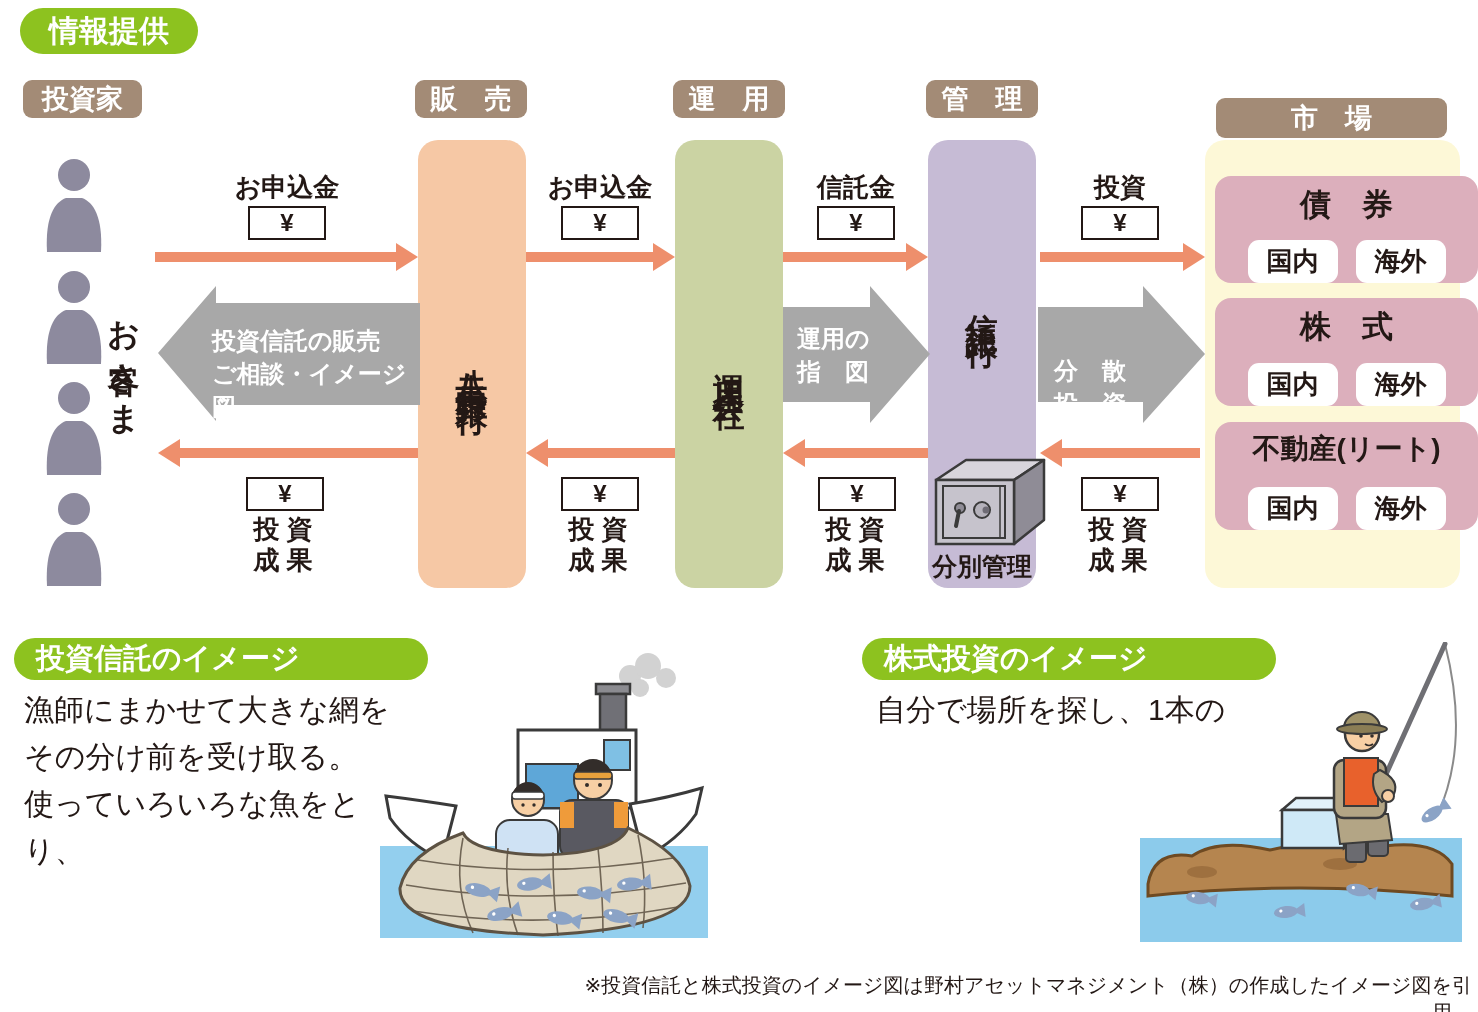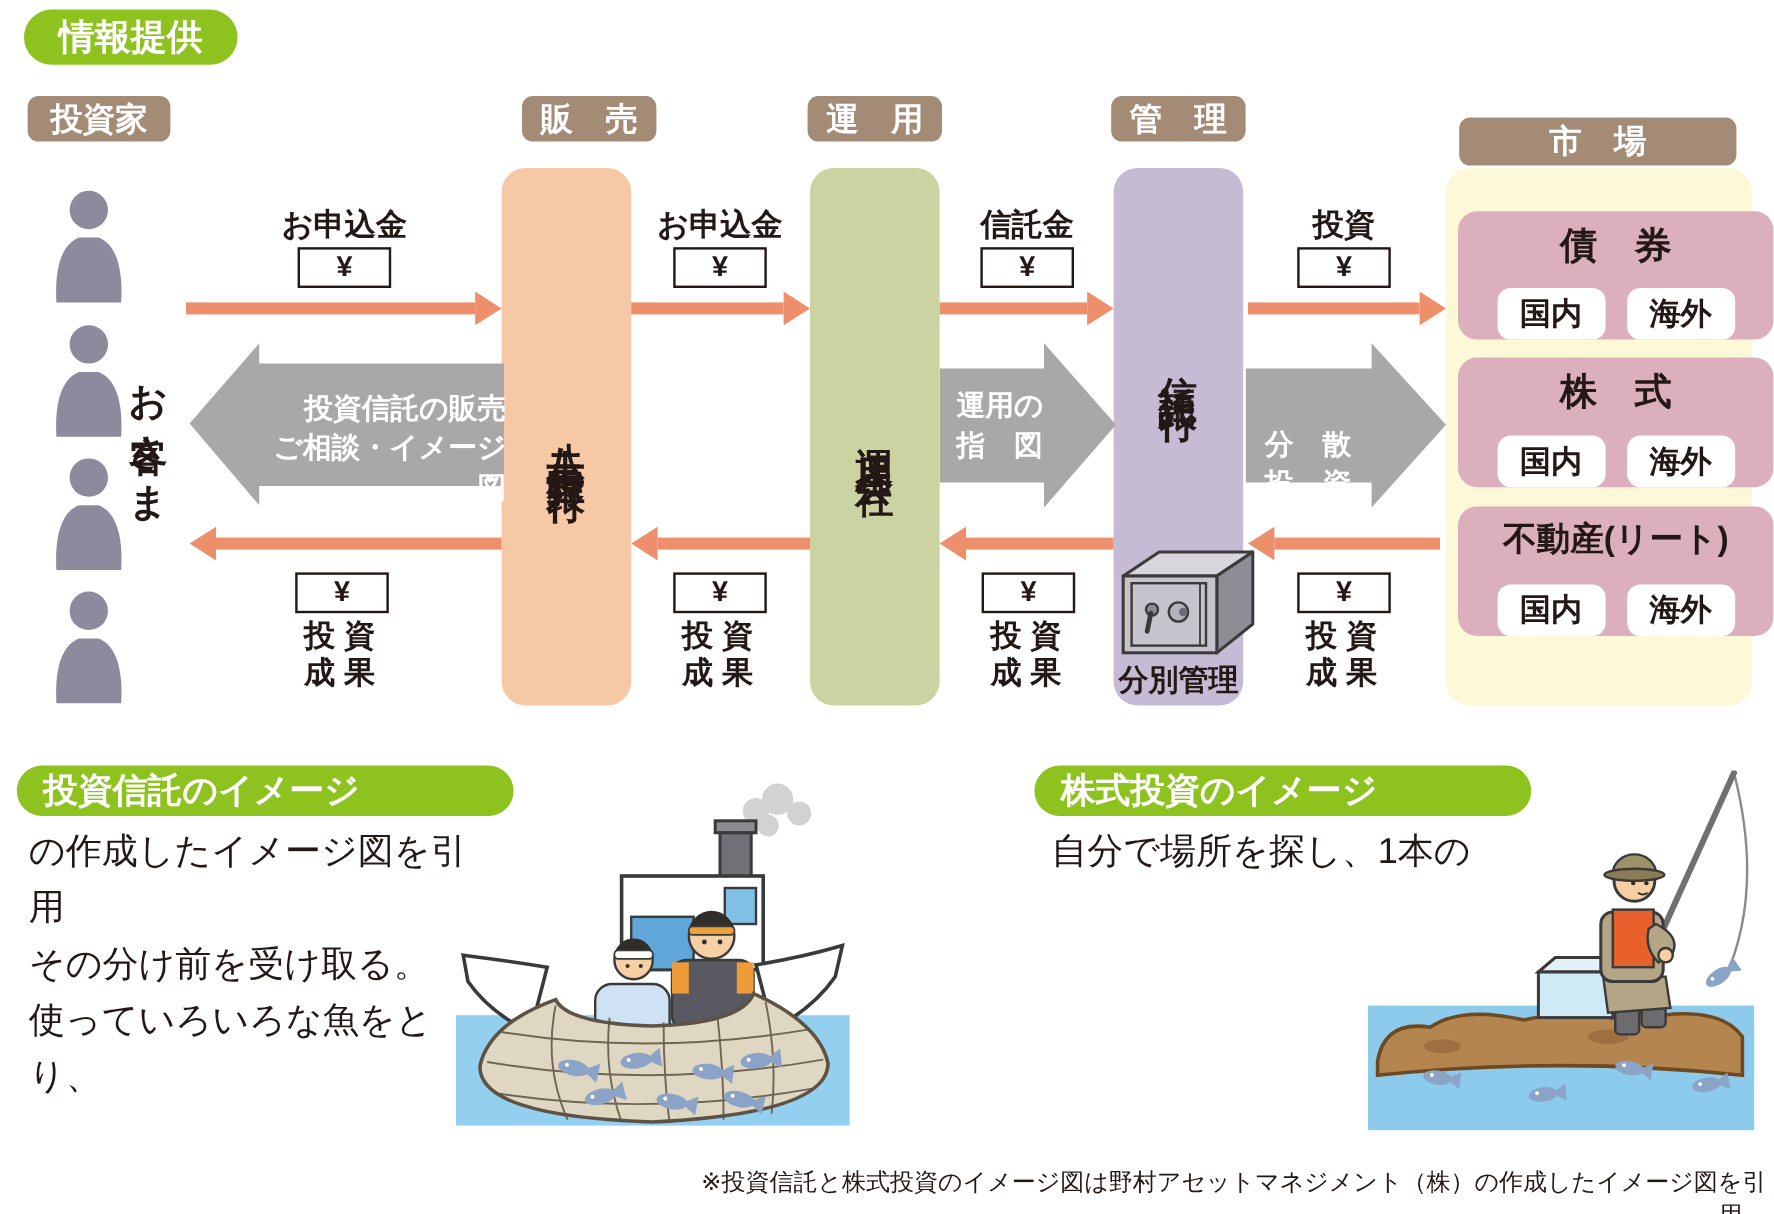--- a/index.html
+++ b/index.html
@@ -38,21 +38,21 @@
   
   .sectext{position:absolute;font-size:30px;font-weight:500;line-height:47px;}
   .note{position:absolute;font-size:20px;font-weight:500;text-align:right;}
 </style>
 </head>
 <body>
 
 <div class="abs badge-green" style="left:20px;top:8px;width:178px;height:46px;justify-content:center;font-size:30px;">情報提供</div>
 
 <div class="abs badge-brown" style="left:23px;top:80px;width:119px;height:38px;">投資家</div>
-<div class="abs badge-brown" style="left:415px;top:80px;width:112px;height:38px;margin-left:20px;">販　売</div>
+<div class="abs badge-brown" style="left:415px;top:80px;width:112px;height:38px;">販　売</div>
 <div class="abs badge-brown" style="left:673px;top:80px;width:112px;height:38px;">運　用</div>
 <div class="abs badge-brown" style="left:926px;top:80px;width:112px;height:38px;">管　理</div>
 <div class="abs badge-brown" style="left:1216px;top:78px;width:231px;height:40px;margin-top:20px;">市　場</div>
 
 <div>
   <svg class="abs" style="left:42px;top:158px;" width="64" height="96" viewBox="0 0 64 96">
     <circle cx="32" cy="17" r="16" fill="#8d8a9e"></circle>
       <path d="M5,94 C3,58 13,44 24,40 L40,40 C51,44 61,58 59,94 Z" fill="#8d8a9e"></path>
   </svg>
   <svg class="abs" style="left:42px;top:270px;" width="64" height="96" viewBox="0 0 64 96">
@@ -114,21 +114,21 @@
 
 <div class="oarrow r" style="left:155px;top:252px;width:241px;"></div>
 <div class="oarrow r" style="left:526px;top:252px;width:127px;"></div>
 <div class="oarrow r" style="left:783px;top:252px;width:123px;"></div>
 <div class="oarrow r" style="left:1040px;top:252px;width:143px;"></div>
 
 <div class="abs" style="left:158px;top:286px;width:262px;height:135px;">
   <svg width="262" height="135" viewBox="0 0 262 135">
     <polygon points="58,0 0,67 58,135 58,119 262,119 262,17 58,17" fill="#a8a8a8"></polygon>
   </svg>
-  <div class="gtext" style="left:54px;top:38px;width:210px;text-align:right;">
+  <div class="gtext" style="left:54px;top:38px;width:210px;text-align:left;">
     <div>投資信託の販売</div>
     <div>ご相談・イメージ図</div>
   </div>
 </div>
 
 <div class="abs" style="left:783px;top:286px;width:147px;height:137px;">
   <svg width="147" height="137" viewBox="0 0 147 137">
     <polygon points="0,21 87,21 87,0 147,68 87,137 87,116 0,116" fill="#a8a8a8"></polygon>
   </svg>
   <div class="gtext" style="left:14px;top:36px;width:90px;">
@@ -173,21 +173,21 @@
   <line x1="70" y1="30" x2="70" y2="82" stroke="#3a3a3a" stroke-width="1.5"></line>
   <circle cx="30" cy="52" r="5" fill="#8f8c96" stroke="#3a3a3a" stroke-width="2"></circle>
   <line x1="29" y1="55" x2="26" y2="70" stroke="#3a3a3a" stroke-width="4" stroke-linecap="round"></line>
   <circle cx="52" cy="54" r="8" fill="#b5b2bb" stroke="#3a3a3a" stroke-width="2"></circle>
   <circle cx="56" cy="54" r="3.5" fill="#6e6b74"></circle>
 </svg>
 <div class="abs" style="left:920px;top:550px;width:124px;text-align:center;font-size:25px;font-weight:600;">分別管理</div>
 
 <div class="abs badge-green" style="left:14px;top:638px;width:392px;height:42px;padding-left:22px;font-size:29px;border-radius:21px;">投資信託のイメージ</div>
 <div class="sectext" style="left:24px;top:686px;width:370px;">
-  <div>の作成したイメージ図を引用</div>
+  <div>漁師にまかせて大きな網を</div>
   <div>その分け前を受け取る。</div>
   <div>使っていろいろな魚をとり、</div>
 </div>
 
 <svg class="abs" style="left:378px;top:648px;" width="332" height="292" viewBox="0 0 332 292">
   <defs>
     <g id="fb">
         <ellipse rx="13" ry="6.5" fill="#8ba3c6"></ellipse>
         <path d="M8,0 L21,-8 L21,8 Z" fill="#8ba3c6"></path>
         <circle cx="-6" cy="-1.5" r="1.7" fill="#fff"></circle>

